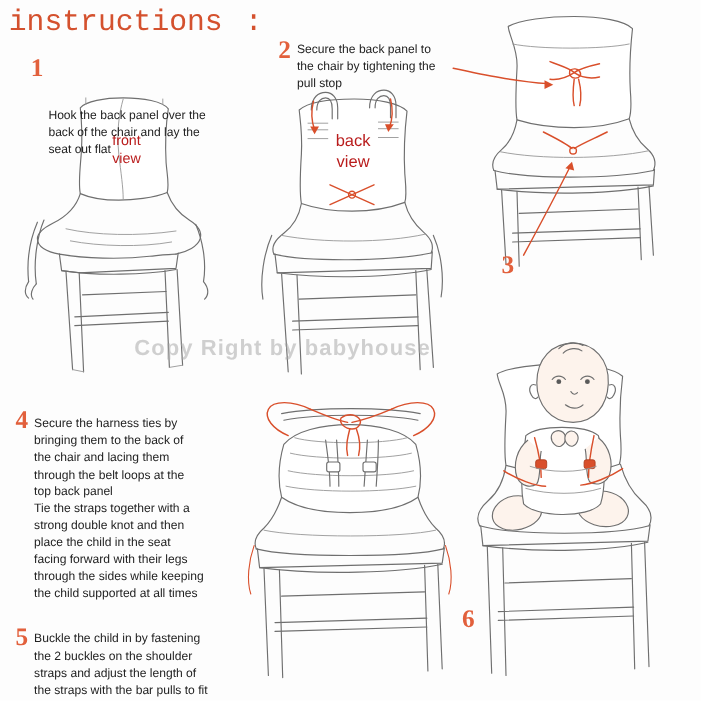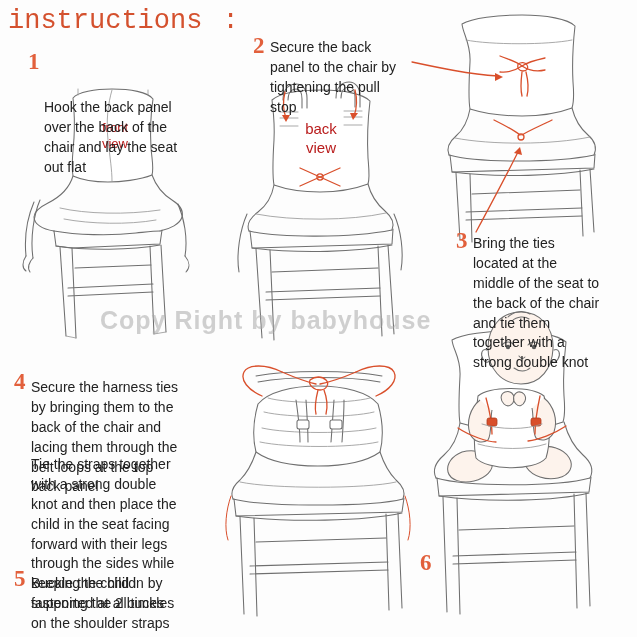--- a/index.html
+++ b/index.html
@@ -33,38 +33,38 @@
     position: absolute;
     font-family: "Liberation Serif", serif;
     font-size: 23px;
     font-weight: bold;
     color: #e2603c;
     line-height: 1;
   }
   .step-text {
     position: absolute;
     font-family: "Liberation Sans", sans-serif;
-    font-size: 14px;
+    font-size: 11px;
     line-height: 1.42;
     color: #222222;
   }
   .label {
     position: absolute;
     font-family: "Liberation Sans", sans-serif;
     font-size: 13px;
     color: #b91c1c;
     line-height: 1.25;
     text-align: center;
   }
   .watermark {
     position: absolute;
-    left: 100px;
+    left: 122px;
     top: 306px;
     font-family: "Liberation Sans", sans-serif;
-    font-size: 25px;
+    font-size: 20px;
     font-weight: bold;
     color: rgba(170,170,170,0.55);
     letter-spacing: 1px;
     white-space: nowrap;
     pointer-events: none;
   }
   svg.art {
     position: absolute;
     left: 0; top: 0;
     width: 637px;
@@ -320,21 +320,20 @@
     <div>view</div>
   </div>
 
   <div class="step-num" style="left: 28px; top: 50px;">1</div>
   <div class="step-text" style="left: 44px; top: 54px; width: 145px; margin-top: 44px;">Hook the back panel over the back of the chair and lay the seat out flat</div>
 
   <div class="step-num" style="left: 253px; top: 34px;">2</div>
   <div class="step-text" style="left: 270px; top: 38px; width: 138px;">Secure the back panel to the chair by tightening the pull stop</div>
 
   <div class="step-num" style="left: 456px; top: 229px;">3</div>
-  <div class="step-text" style="left: 473px; top: 234px; width: 128px;">Bring the ties located at the middle of the seat to the back of the chair and tie them together with a strong double knot</div>
 
   <div class="step-num" style="left: 14px; top: 370px;">4</div>
   <div class="step-text" style="left: 31px; top: 455px; width: 155px;">Tie the straps together with a strong double knot and then place the child in the seat facing forward with their legs through the sides while keeping the child supported at all times</div>
   <div class="step-text" style="left: 31px; top: 378px; width: 152px;">Secure the harness ties by bringing them to the back of the chair and lacing them through the belt loops at the top back panel</div>
 
   <div class="step-num" style="left: 14px; top: 567px;">5</div>
   <div class="step-text" style="left: 31px; top: 574px; width: 158px;">Buckle the child in by fastening the 2 buckles on the shoulder straps and adjust the length of the straps with the bar pulls to fit the child snuggly</div>
 
   <div class="step-num" style="left: 420px; top: 551px;">6</div>
 

